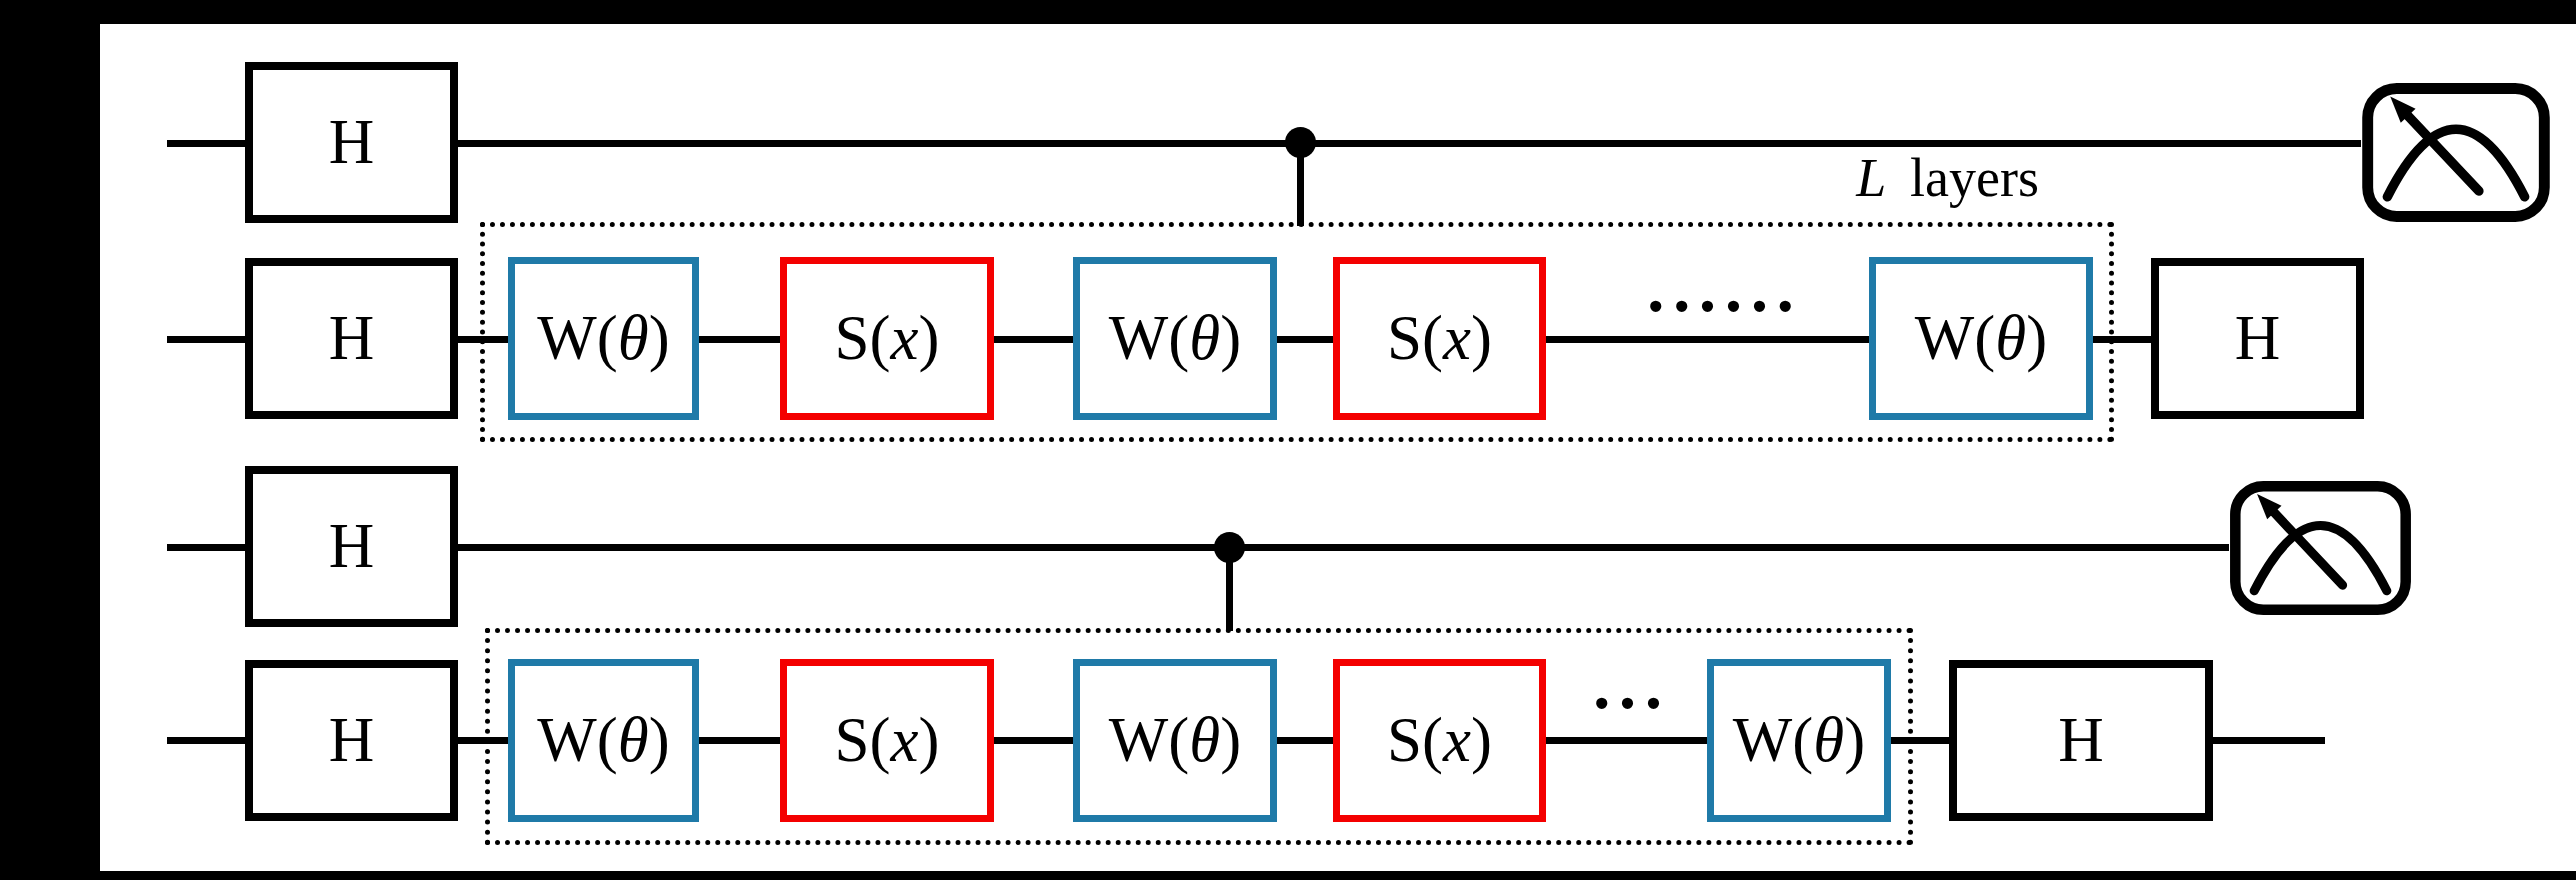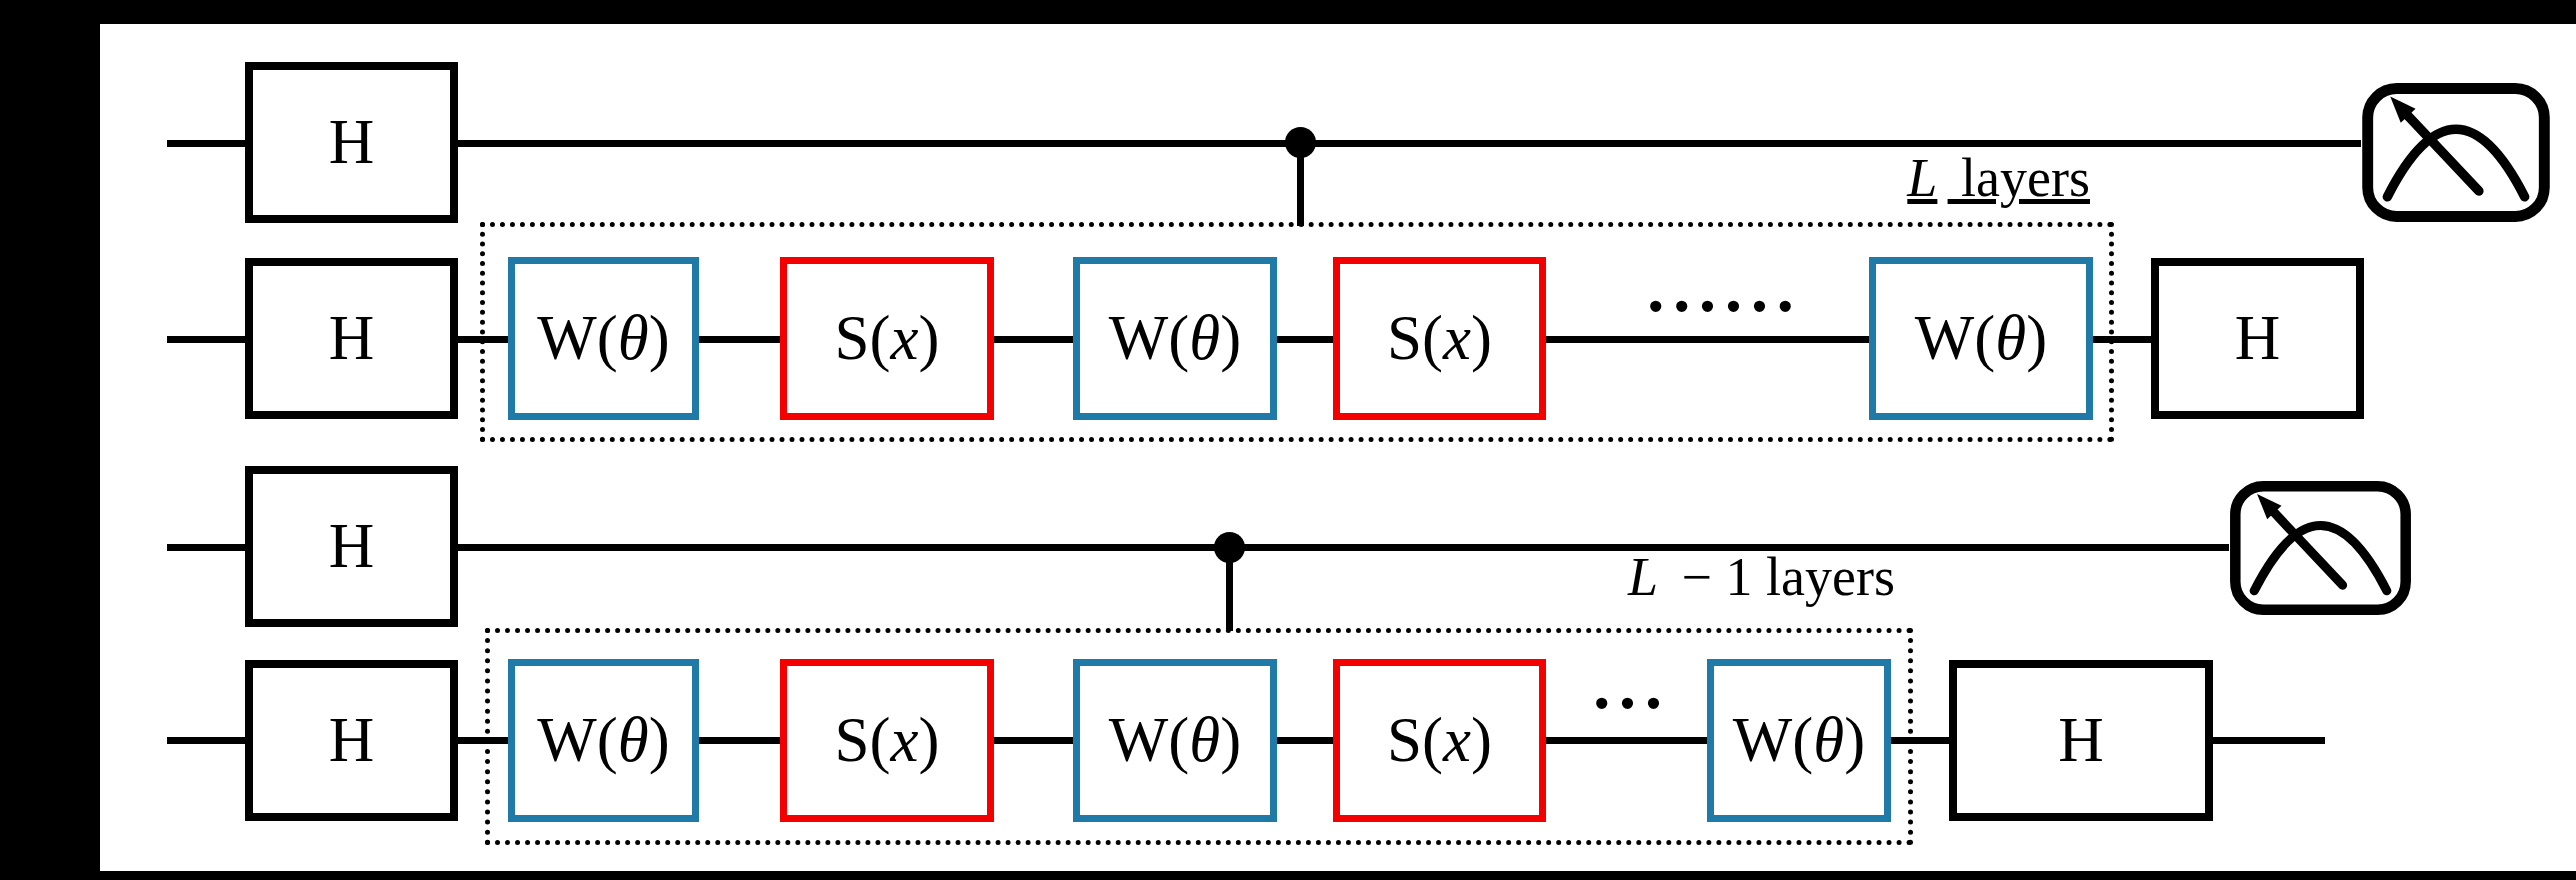--- a/index.html
+++ b/index.html
@@ -29,21 +29,21 @@
   <div class="panel"></div>
 
   <div class="wire" style="left:167px;top:140px;width:2194px;"></div>
   <div class="wire" style="left:167px;top:336px;width:2196px;"></div>
 
   <div class="dotted-box" style="left:480px;top:222px;width:1634px;height:220px;"></div>
 
   <div class="cline" style="left:1297px;top:143px;height:83px;"></div>
   <div class="cdot" style="left:1285px;top:127px;"></div>
 
-  <div class="layers-label" style="right:486px;top:149px;text-decoration:underline;"><span class="var">L</span><span> layers</span></div>
+  <div class="layers-label" style="right:537px;top:149px;"><span class="var">L</span><span> layers</span></div>
 
   <div class="gate" style="left:245px;top:62px;width:213px;height:161px;">
       <span>H</span>
     </div>
 
   <div class="gate" style="left:245px;top:258px;width:213px;height:161px;">
       <span>H</span>
     </div>
   <div class="gate w" style="left:508px;top:257px;width:191px;height:163px;">
       <span>W(</span>
@@ -85,21 +85,20 @@
   </svg>
 
   <div class="wire" style="left:167px;top:544px;width:2062px;"></div>
   <div class="wire" style="left:167px;top:737px;width:2158px;"></div>
 
   <div class="dotted-box" style="left:485px;top:628px;width:1428px;height:217px;"></div>
 
   <div class="cline" style="left:1226px;top:547px;height:84px;"></div>
   <div class="cdot" style="left:1214px;top:532px;"></div>
 
-  <div class="layers-label" style="right:681px;top:548px;"><span class="var">L</span><span> − 1 layers</span></div>
 
   <div class="gate" style="left:245px;top:466px;width:213px;height:161px;">
       <span>H</span>
     </div>
 
   <div class="gate" style="left:245px;top:660px;width:213px;height:161px;">
       <span>H</span>
     </div>
   <div class="gate w" style="left:508px;top:659px;width:191px;height:163px;">
       <span>W(</span>

